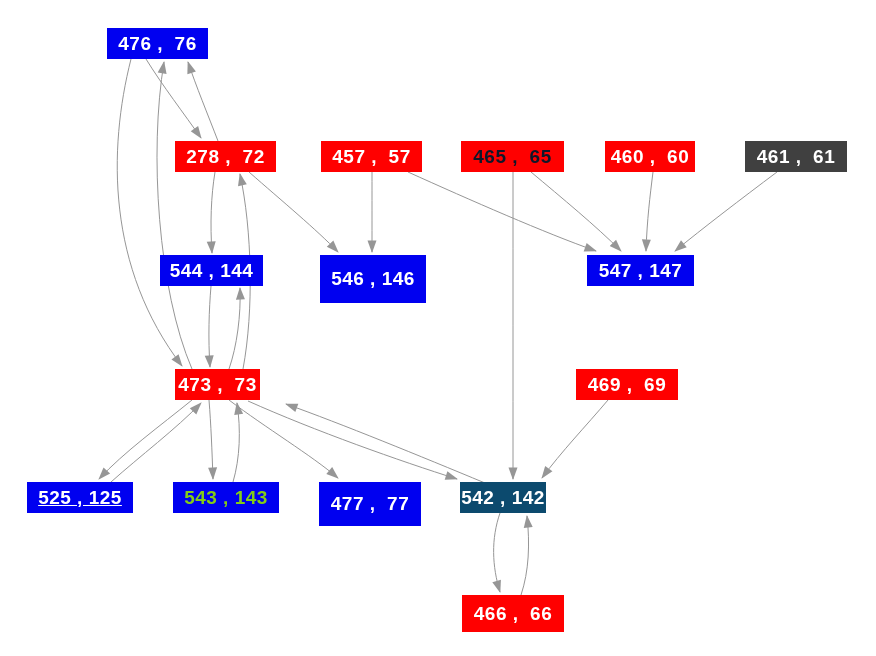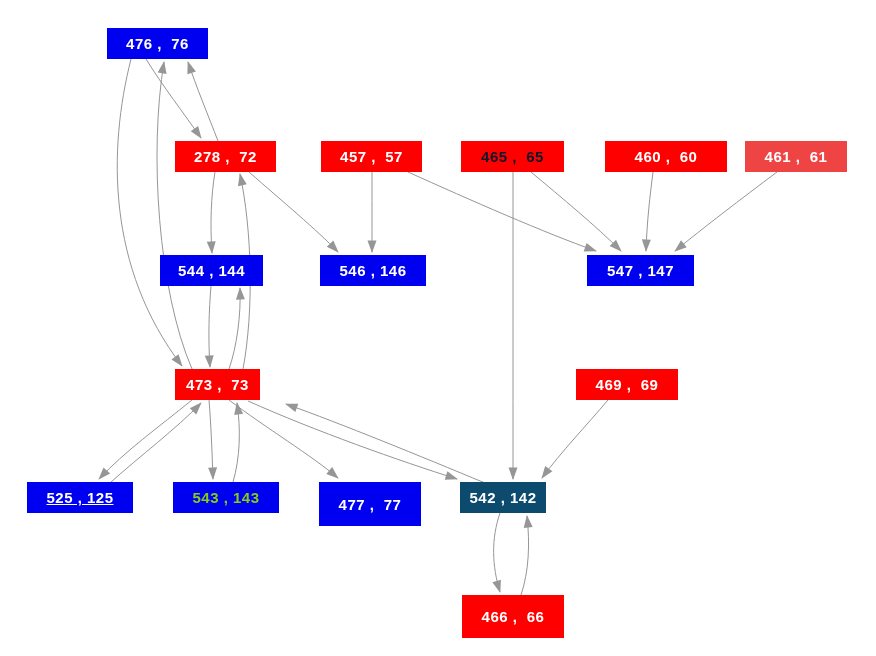--- a/index.html
+++ b/index.html
@@ -13,21 +13,21 @@
   #graph-canvas{position:absolute;left:0;top:0;width:876px;height:656px;}
   #edge-layer{position:absolute;left:0;top:0;}
   .edge{fill:none;stroke-width:1px;}
   .node{
     position:absolute;
     display:flex;align-items:center;justify-content:center;
     box-sizing:border-box;
   }
   .node-label{
     font-weight:bold;
-    font-size:15px;
+    font-size:19px;
     color:#ffffff;
     white-space:pre;
     letter-spacing:0.5px;
   }
 </style>
 </head>
 <body style="background: rgb(255, 255, 255);">
 
 <div id="graph-canvas">
 
@@ -71,30 +71,30 @@
     </div>
   <div class="node" style="left: 175px; top: 141px; width: 101px; height: 31px; background: rgb(255, 0, 0);">
       <span class="node-label" style="color: rgb(255, 255, 255);">278 ,  72</span>
     </div>
   <div class="node" style="left: 321px; top: 141px; width: 101px; height: 31px; background: rgb(255, 0, 0);">
       <span class="node-label" style="color: rgb(255, 255, 255);">457 ,  57</span>
     </div>
   <div class="node" style="left: 461px; top: 141px; width: 103px; height: 31px; background: rgb(255, 0, 0);">
       <span class="node-label" style="color: #0f172a;">465 ,  65</span>
     </div>
-  <div class="node" style="left: 605px; top: 141px; width: 122px; height: 31px; background: rgb(255, 0, 0);">
+  <div class="node" style="left: 605px; top: 141px; width: 90px; height: 31px; background: rgb(255, 0, 0);">
       <span class="node-label" style="color: rgb(255, 255, 255);">460 ,  60</span>
     </div>
-  <div class="node" style="left: 745px; top: 141px; width: 102px; height: 31px; background: #ef4444;">
+  <div class="node" style="left: 745px; top: 141px; width: 102px; height: 31px; background: #404040;">
       <span class="node-label" style="color: rgb(255, 255, 255);">461 ,  61</span>
     </div>
   <div class="node" style="left: 160px; top: 255px; width: 103px; height: 31px; background: rgb(0, 0, 240);">
       <span class="node-label" style="color: rgb(255, 255, 255);">544 , 144</span>
     </div>
-  <div class="node" style="left: 320px; top: 255px; width: 106px; height: 31px; background: rgb(0, 0, 240);">
+  <div class="node" style="left: 320px; top: 255px; width: 106px; height: 48px; background: rgb(0, 0, 240);">
       <span class="node-label" style="color: rgb(255, 255, 255);">546 , 146</span>
     </div>
   <div class="node" style="left: 587px; top: 255px; width: 107px; height: 31px; background: rgb(0, 0, 240);">
       <span class="node-label" style="color: rgb(255, 255, 255);">547 , 147</span>
     </div>
   <div class="node" style="left: 175px; top: 369px; width: 85px; height: 31px; background: rgb(255, 0, 0); align-items: center;">
       <span class="node-label" style="color: rgb(255, 255, 255);">473 ,  73</span>
     </div>
   <div class="node" style="left: 576px; top: 369px; width: 102px; height: 31px; background: rgb(255, 0, 0);">
       <span class="node-label" style="color: rgb(255, 255, 255);">469 ,  69</span>
@@ -104,17 +104,17 @@
     </div>
   <div class="node" style="left: 173px; top: 482px; width: 106px; height: 31px; background: rgb(0, 0, 240);">
       <span class="node-label" style="color: #84cc16;">543 , 143</span>
     </div>
   <div class="node" style="left: 319px; top: 482px; width: 102px; height: 44px; background: rgb(0, 0, 240);">
       <span class="node-label" style="color: rgb(255, 255, 255);">477 ,  77</span>
     </div>
   <div class="node" style="left: 460px; top: 482px; width: 86px; height: 31px; background: #0c4a6e;">
       <span class="node-label" style="color: rgb(255, 255, 255);">542 , 142</span>
     </div>
-  <div class="node" style="left: 462px; top: 595px; width: 102px; height: 43px; background: rgb(255, 0, 0);">
+  <div class="node" style="left: 462px; top: 595px; width: 102px; height: 37px; background: rgb(255, 0, 0);">
       <span class="node-label" style="color: rgb(255, 255, 255);">466 ,  66</span>
     </div>
 
 </div>
 
 </body></html>

